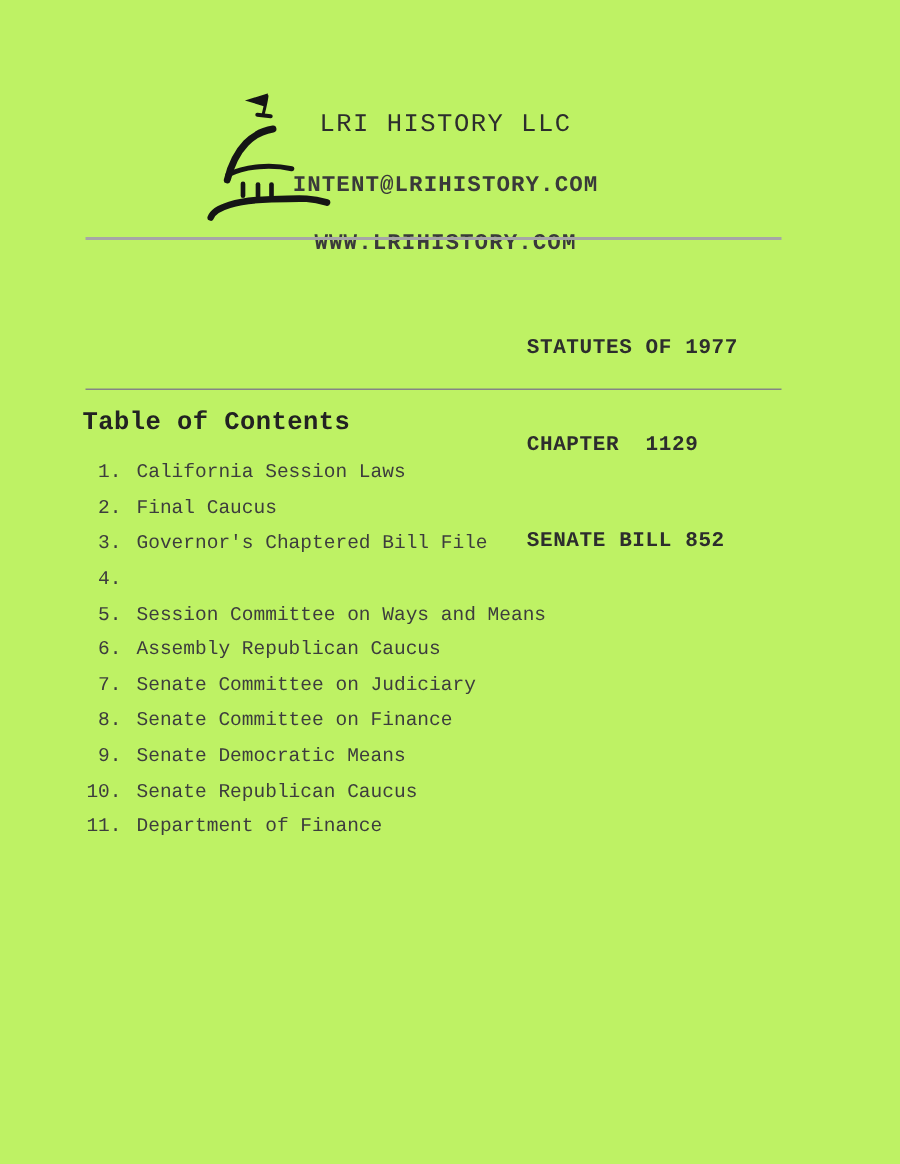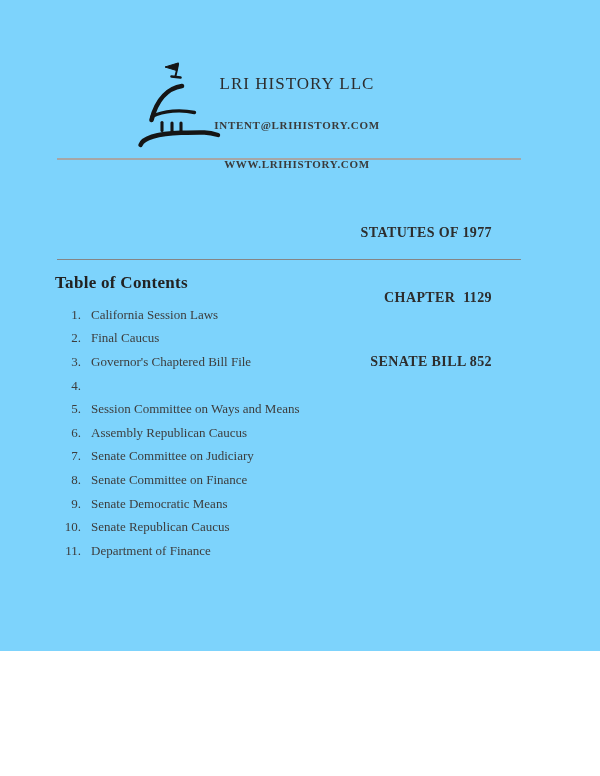--- a/index.html
+++ b/index.html
@@ -1,22 +1,22 @@
 <!DOCTYPE html>
 <html><head>
 <meta charset="utf-8">
 <style>
   html, body { margin: 0; padding: 0; background: #ffffff; }
   .page {
     position: relative;
     width: 600px;
-    height: 651px;
-    background: #7dd3fc;
+    height: 776px;
+    background: #bef264;
     overflow: hidden;
-    font-family: Liberation Serif, serif;
+    font-family: Liberation Mono, monospace;
   }
 
   
   .logo {
     position: absolute;
     left: 136px;
     top: 58px;
     width: 92px;
     height: 94px;
   }
@@ -28,21 +28,21 @@
     text-align: center;
     white-space: nowrap;
   }
   .company {
     font-size: 17px;
     letter-spacing: 1px;
     color: #2d2d2d;
     margin-bottom: 4px;
   }
   .contact {
-    font-size: 11px;
+    font-size: 15px;
     font-weight: bold;
     letter-spacing: 0.7px;
     color: #3a3a3a;
     line-height: 14.6px;
     margin-top: 24px;
   }
 
   
   .rule {
     position: absolute;
@@ -50,21 +50,20 @@
     width: 464px;
   }
   .rule-thick { top: 158px; height: 2px; background: #a6a6a6; }
   .rule-thin  { top: 259px; height: 1px; background: #858585; }
 
   
   .case-block {
     position: absolute;
     top: 179px;
     right: 108px;
-    text-align: right;
     font-weight: bold;
     font-size: 14px;
     letter-spacing: 0.4px;
     color: #2d2d2d;
     line-height: 21.5px;
     white-space: pre;
   }
 
   
   .toc-title {

